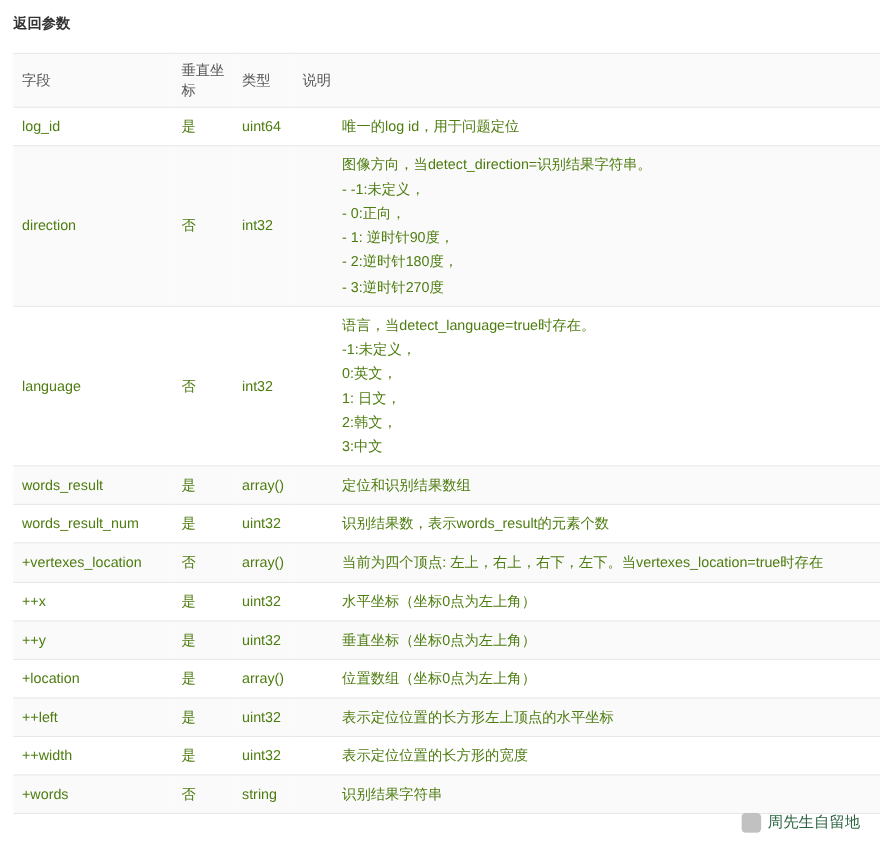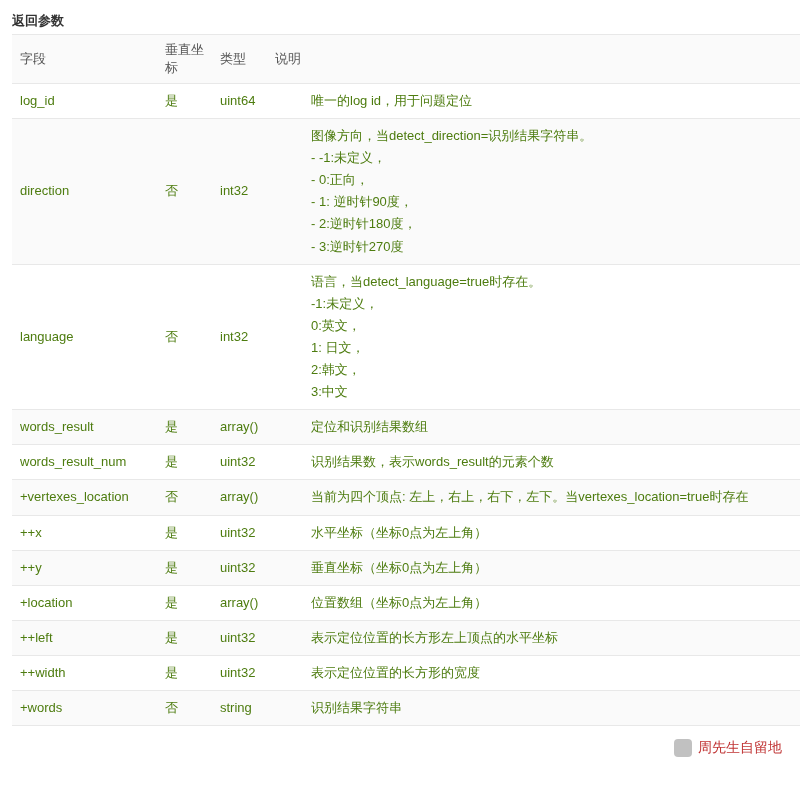--- a/index.html
+++ b/index.html
@@ -8,21 +8,21 @@
     padding: 12px;
     font-family: "Microsoft YaHei", "PingFang SC", Arial, sans-serif;
     font-size: 13px;
     color: #333;
     background: #fff;
     width: 812px;
   }
   .section-title {
     font-size: 13px;
     font-weight: bold;
-    margin-bottom: 4px;
+    margin-bottom: 18px;
   }
   table {
     width: 100%;
     border-collapse: collapse;
     table-layout: fixed;
   }
   th, td {
     text-align: left;
     padding: 6px 8px;
     border-top: 1px solid #e8e8e8;
@@ -45,21 +45,21 @@
   }
   .col-field   { width: 145px; }
   .col-req     { width: 55px; }
   .col-type    { width: 55px; }
   .col-desc    { }
   .desc-line { display: block; margin-left: 36px; }
   .footer-watermark {
     position: fixed;
     right: 30px;
     bottom: 30px;
-    color: #b91c1c;
+    color: #14532d;
     font-size: 14px;
     opacity: 0.9;
     display: flex;
     align-items: center;
     gap: 6px;
   }
   .wm-icon {
     width: 18px; height: 18px;
     background: #bbb;
     border-radius: 4px;

